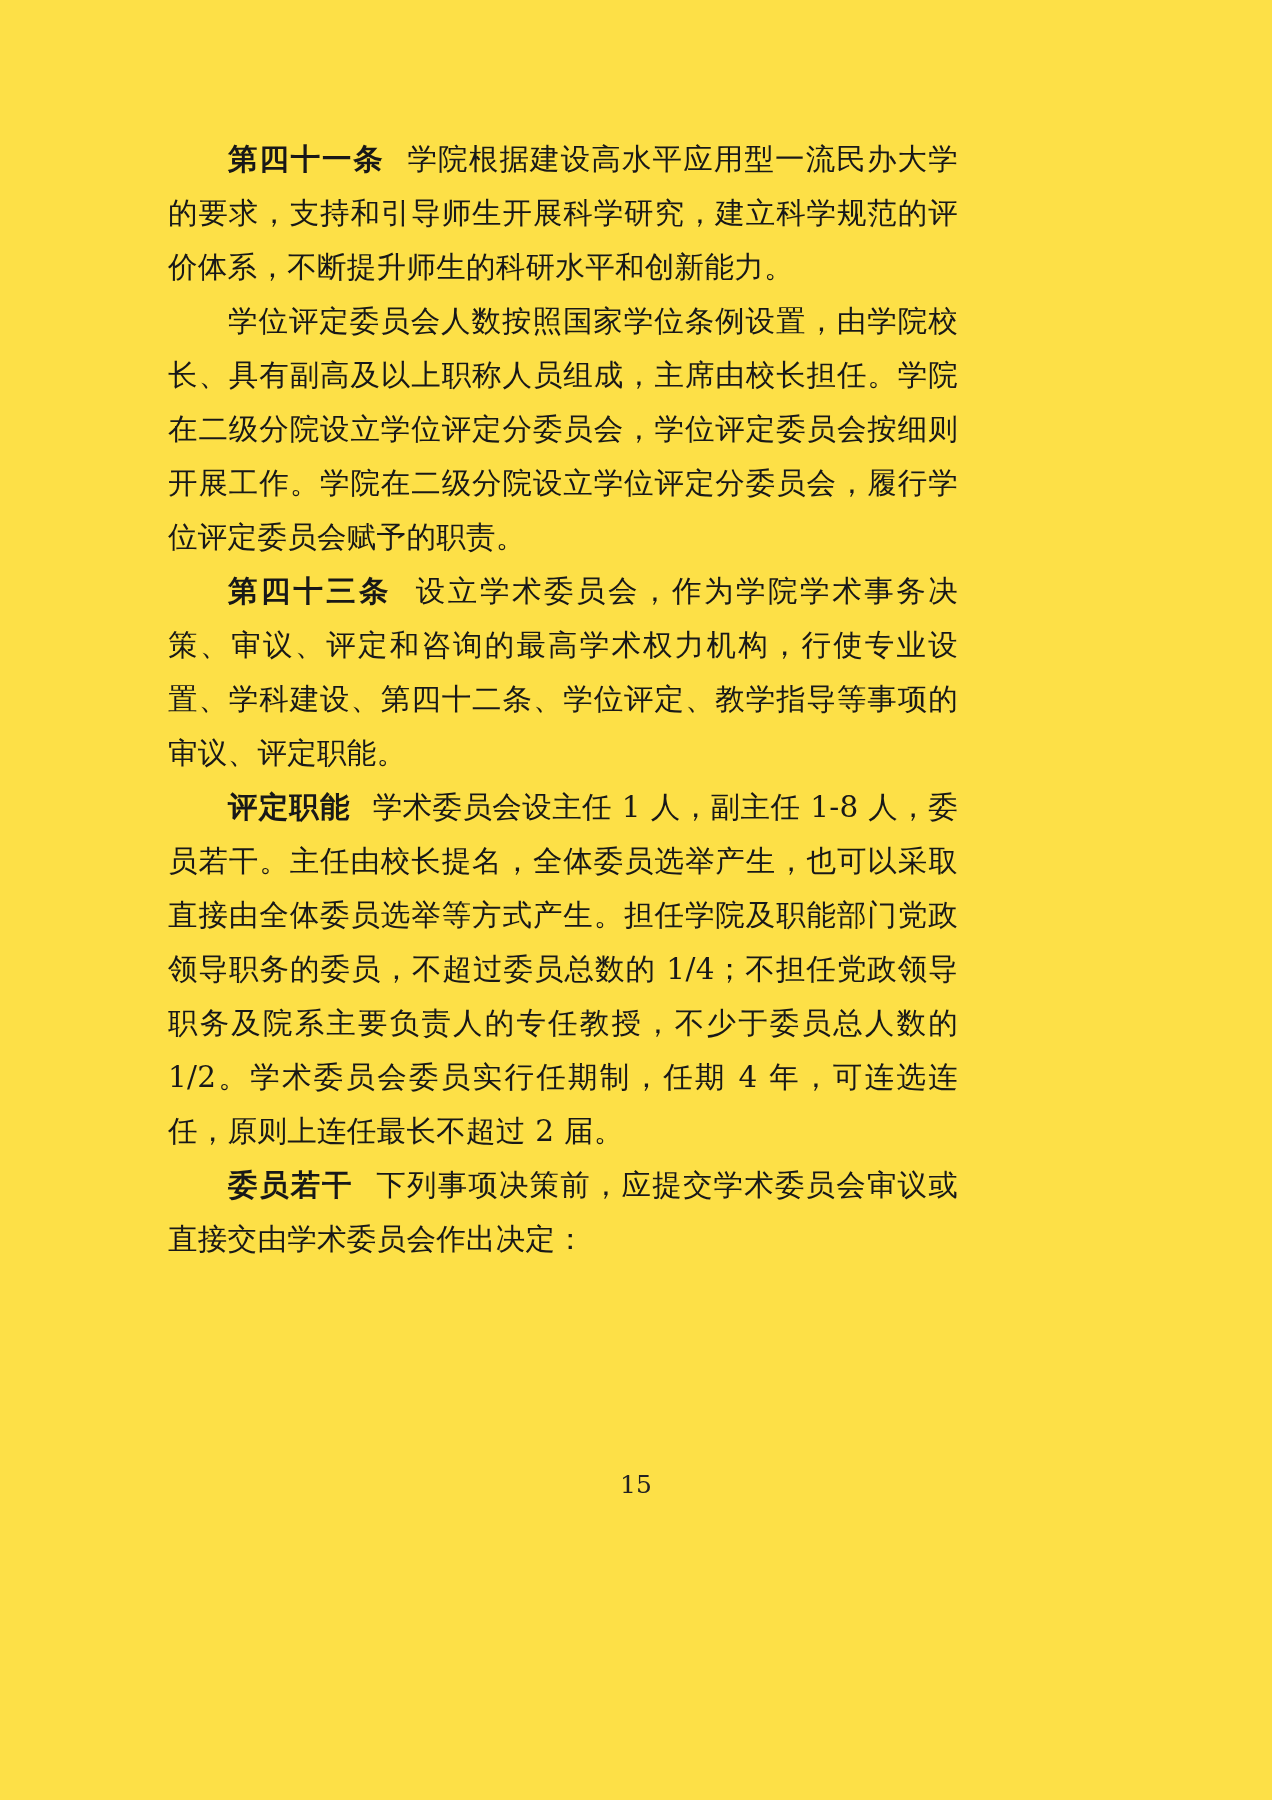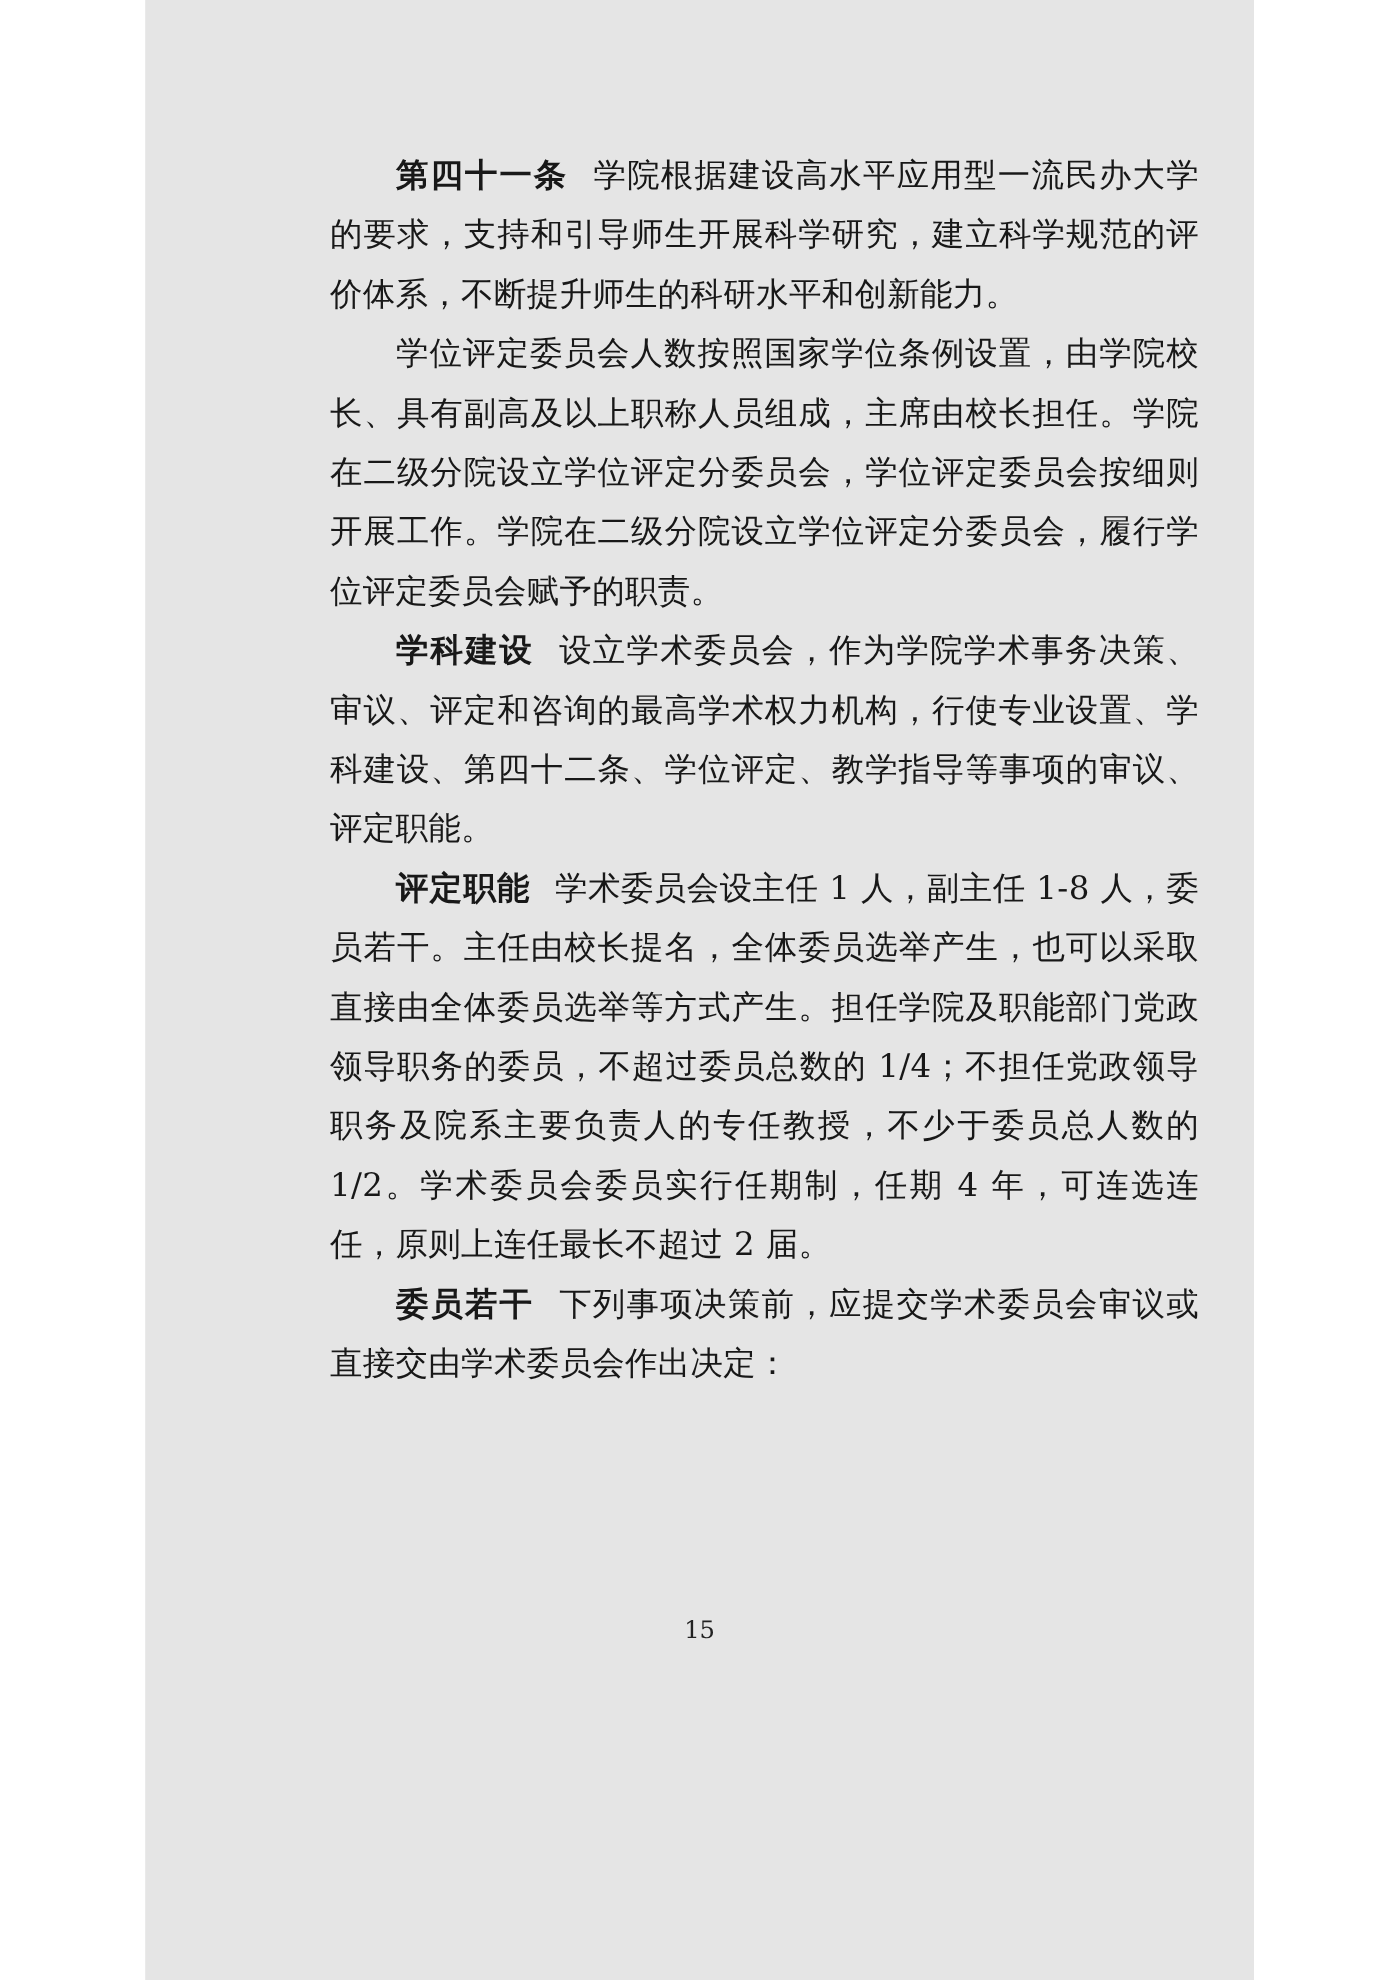--- a/index.html
+++ b/index.html
@@ -2,23 +2,23 @@
 <html lang="zh"><head>
 <meta charset="utf-8">
 <style>
   html, body {
     margin: 0;
     padding: 0;
     background: #ffffff;
   }
   .page {
     position: relative;
-    width: 1008px;
+    width: 1272px;
     height: 1800px;
-    background: #e5e5e5;
+    background: #fde047;
     margin: 0 auto;
     overflow: hidden;
     font-family: "DejaVu Serif", "Liberation Serif", serif;
     color: #1a1a1a;
   }
   .content {
     position: absolute;
     left: 168px;
     top: 132px;
     width: 790px;
@@ -43,42 +43,42 @@
   }
   .indent {
     text-indent: 60px;
   }
   .page-number {
     position: absolute;
     left: 0;
     right: 0;
     top: 1470px;
     text-align: center;
-    font-size: 22px;
+    font-size: 25px;
     font-family: "DejaVu Serif", "Liberation Serif", serif;
     color: #222;
   }
 </style>
 </head>
 <body>
 
 <div class="page">
   <div class="content">
 
     <p class="para indent">
       <span class="lead">第四十一条</span><span class="gap"></span><span>学院根据建设高水平应用型一流民办大学的要求，支持和引导师生开展科学研究，建立科学规范的评价体系，不断提升师生的科研水平和创新能力。</span>
     </p>
 
 
     <p class="para indent">
       <span>学位评定委员会人数按照国家学位条例设置，由学院校长、具有副高及以上职称人员组成，主席由校长担任。学院在二级分院设立学位评定分委员会，学位评定委员会按细则开展工作。学院在二级分院设立学位评定分委员会，履行学位评定委员会赋予的职责。</span>
     </p>
 
     <p class="para indent">
-      <span class="lead">学科建设</span><span class="gap"></span><span>设立学术委员会，作为学院学术事务决策、审议、评定和咨询的最高学术权力机构，行使专业设置、学科建设、第四十二条、学位评定、教学指导等事项的审议、评定职能。</span>
+      <span class="lead">第四十三条</span><span class="gap"></span><span>设立学术委员会，作为学院学术事务决策、审议、评定和咨询的最高学术权力机构，行使专业设置、学科建设、第四十二条、学位评定、教学指导等事项的审议、评定职能。</span>
     </p>
 
     <p class="para indent">
       <span class="lead">评定职能</span><span class="gap"></span><span>学术委员会设主任 1 人，副主任 1-8 人，委员若干。主任由校长提名，全体委员选举产生，也可以采取直接由全体委员选举等方式产生。担任学院及职能部门党政领导职务的委员，不超过委员总数的 1/4；不担任党政领导职务及院系主要负责人的专任教授，不少于委员总人数的 1/2。学术委员会委员实行任期制，任期 4 年，可连选连任，原则上连任最长不超过 2 届。</span>
     </p>
 
     <p class="para indent">
       <span class="lead">委员若干</span><span class="gap"></span><span>下列事项决策前，应提交学术委员会审议或直接交由学术委员会作出决定：</span>
     </p>
 

